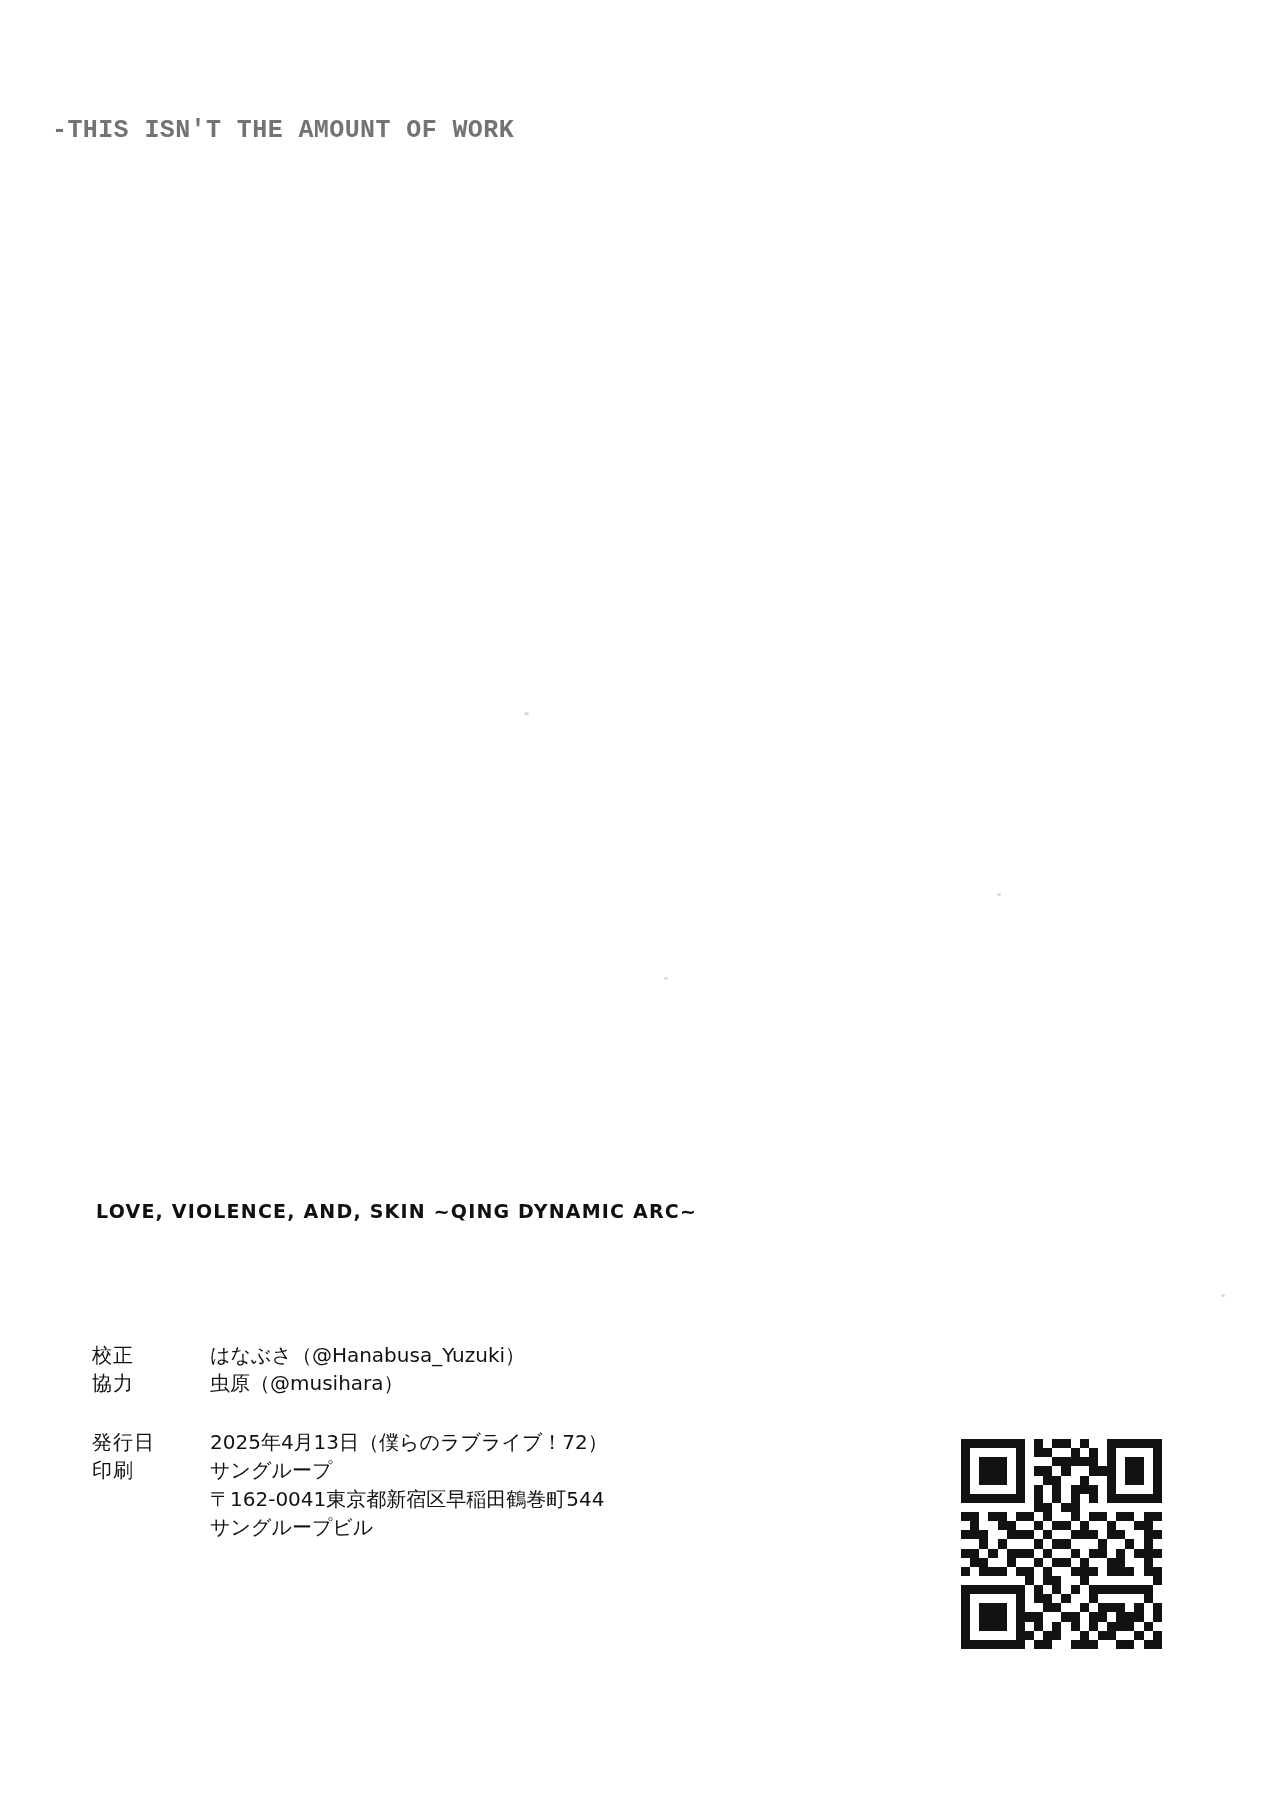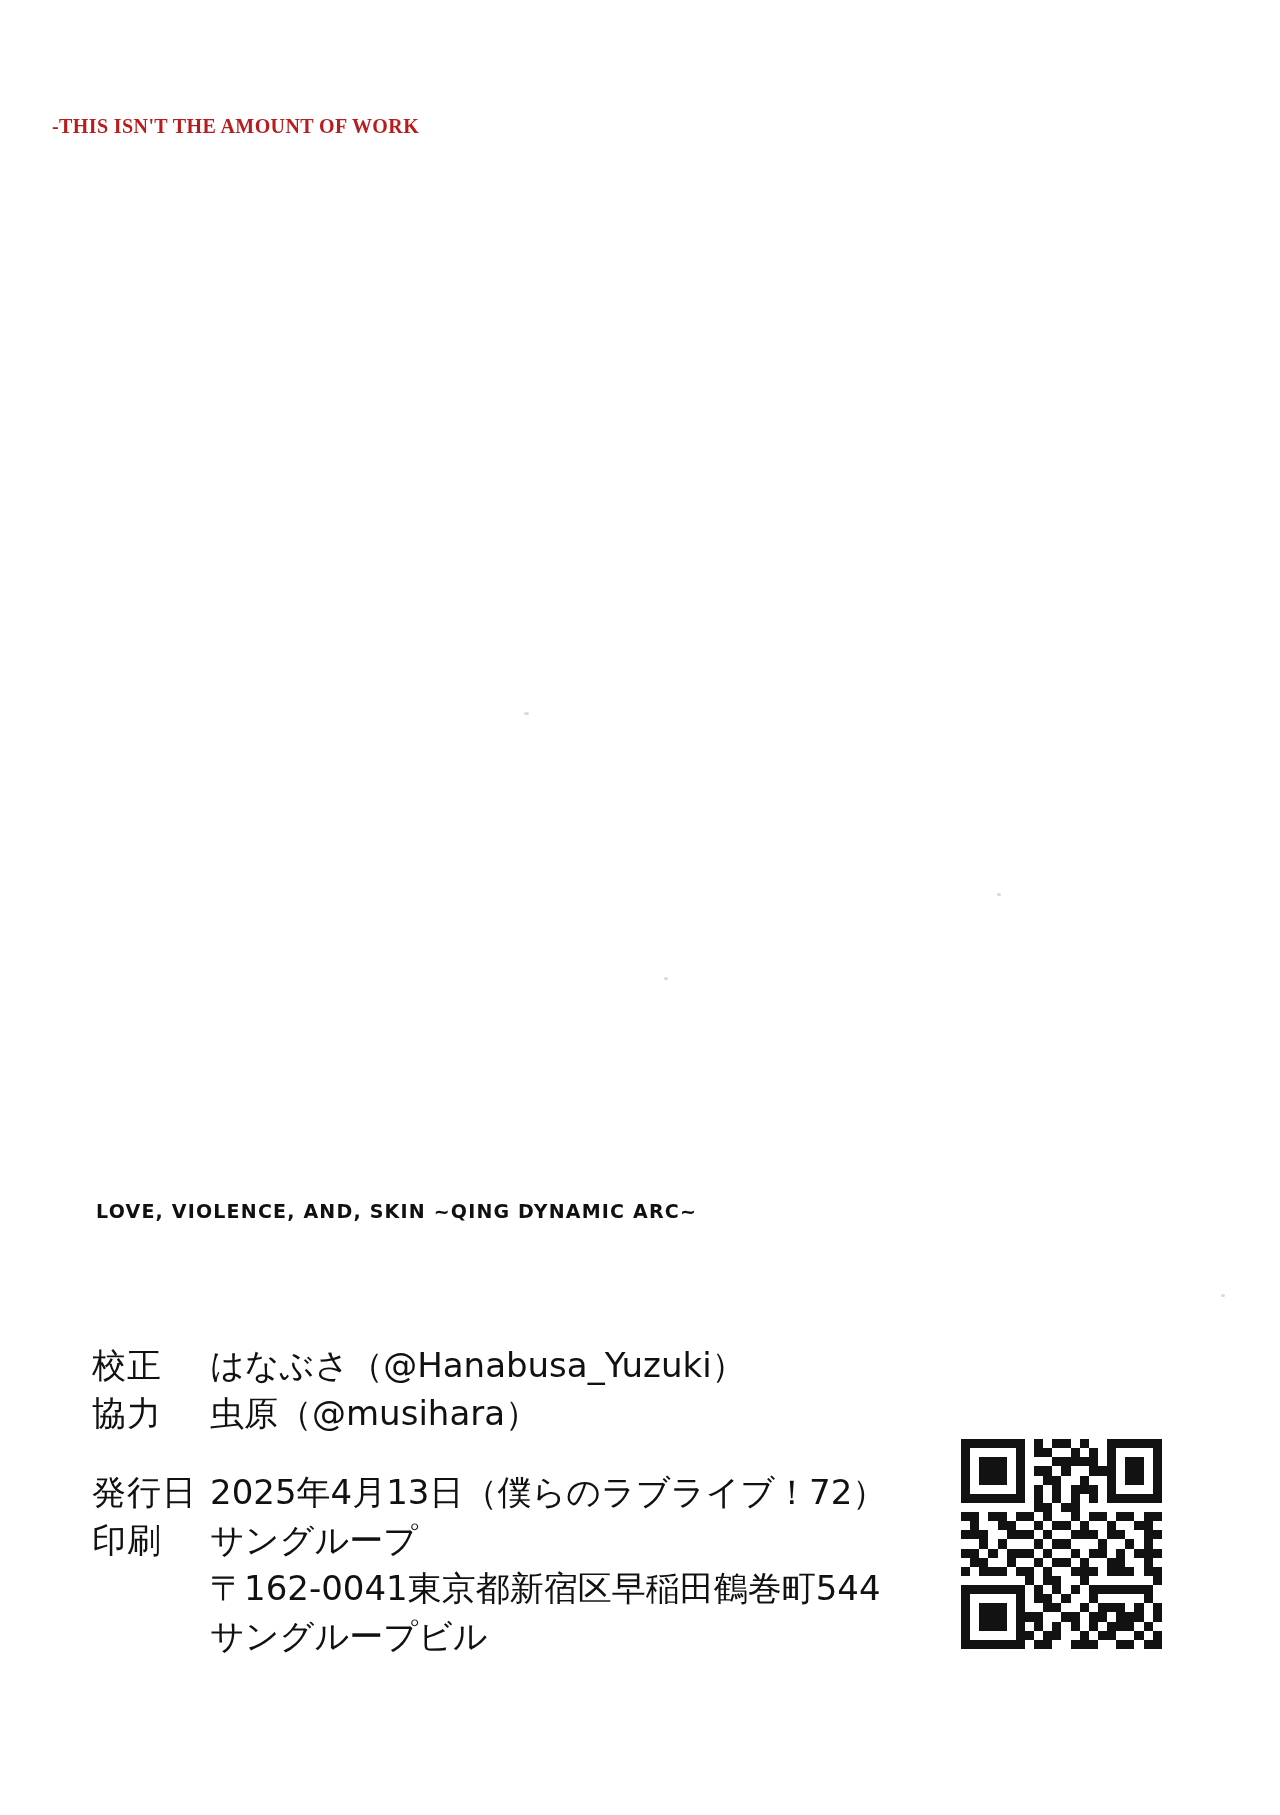--- a/index.html
+++ b/index.html
@@ -15,26 +15,26 @@
     color: #111111;
     overflow: hidden;
   }
 
   
   .top-caption {
     position: absolute;
     left: 52px;
     top: 108px;
     width: 620px;
-    font-family: Liberation Serif, serif;
+    font-family: Liberation Mono, monospace;
     font-weight: 700;
-    font-size: 20px;
+    font-size: 25px;
     letter-spacing: 0.4px;
     line-height: 1.86;
-    color: #b91c1c;
+    color: #737373;
     text-transform: uppercase;
   }
   .top-caption .ln {
     display: block;
     white-space: pre;
   }
   .top-caption .ln.l1 { padding-left: 0px; }
   .top-caption .ln.l2 { padding-left: 38px; }
   .top-caption .ln.l3 { padding-left: 100px; }
 
@@ -59,21 +59,21 @@
     text-transform: uppercase;
   }
 
   
   .colophon {
     position: absolute;
     left: 92px;
     top: 1341px;
     width: 740px;
     font-family: "DejaVu Sans", sans-serif;
-    font-size: 34px;
+    font-size: 20px;
     line-height: 1.42;
     color: #111111;
   }
   .colophon .grp { margin-bottom: 30px; }
   .colophon .row {
     display: flex;
     align-items: baseline;
     white-space: nowrap;
   }
   .colophon .lbl {

